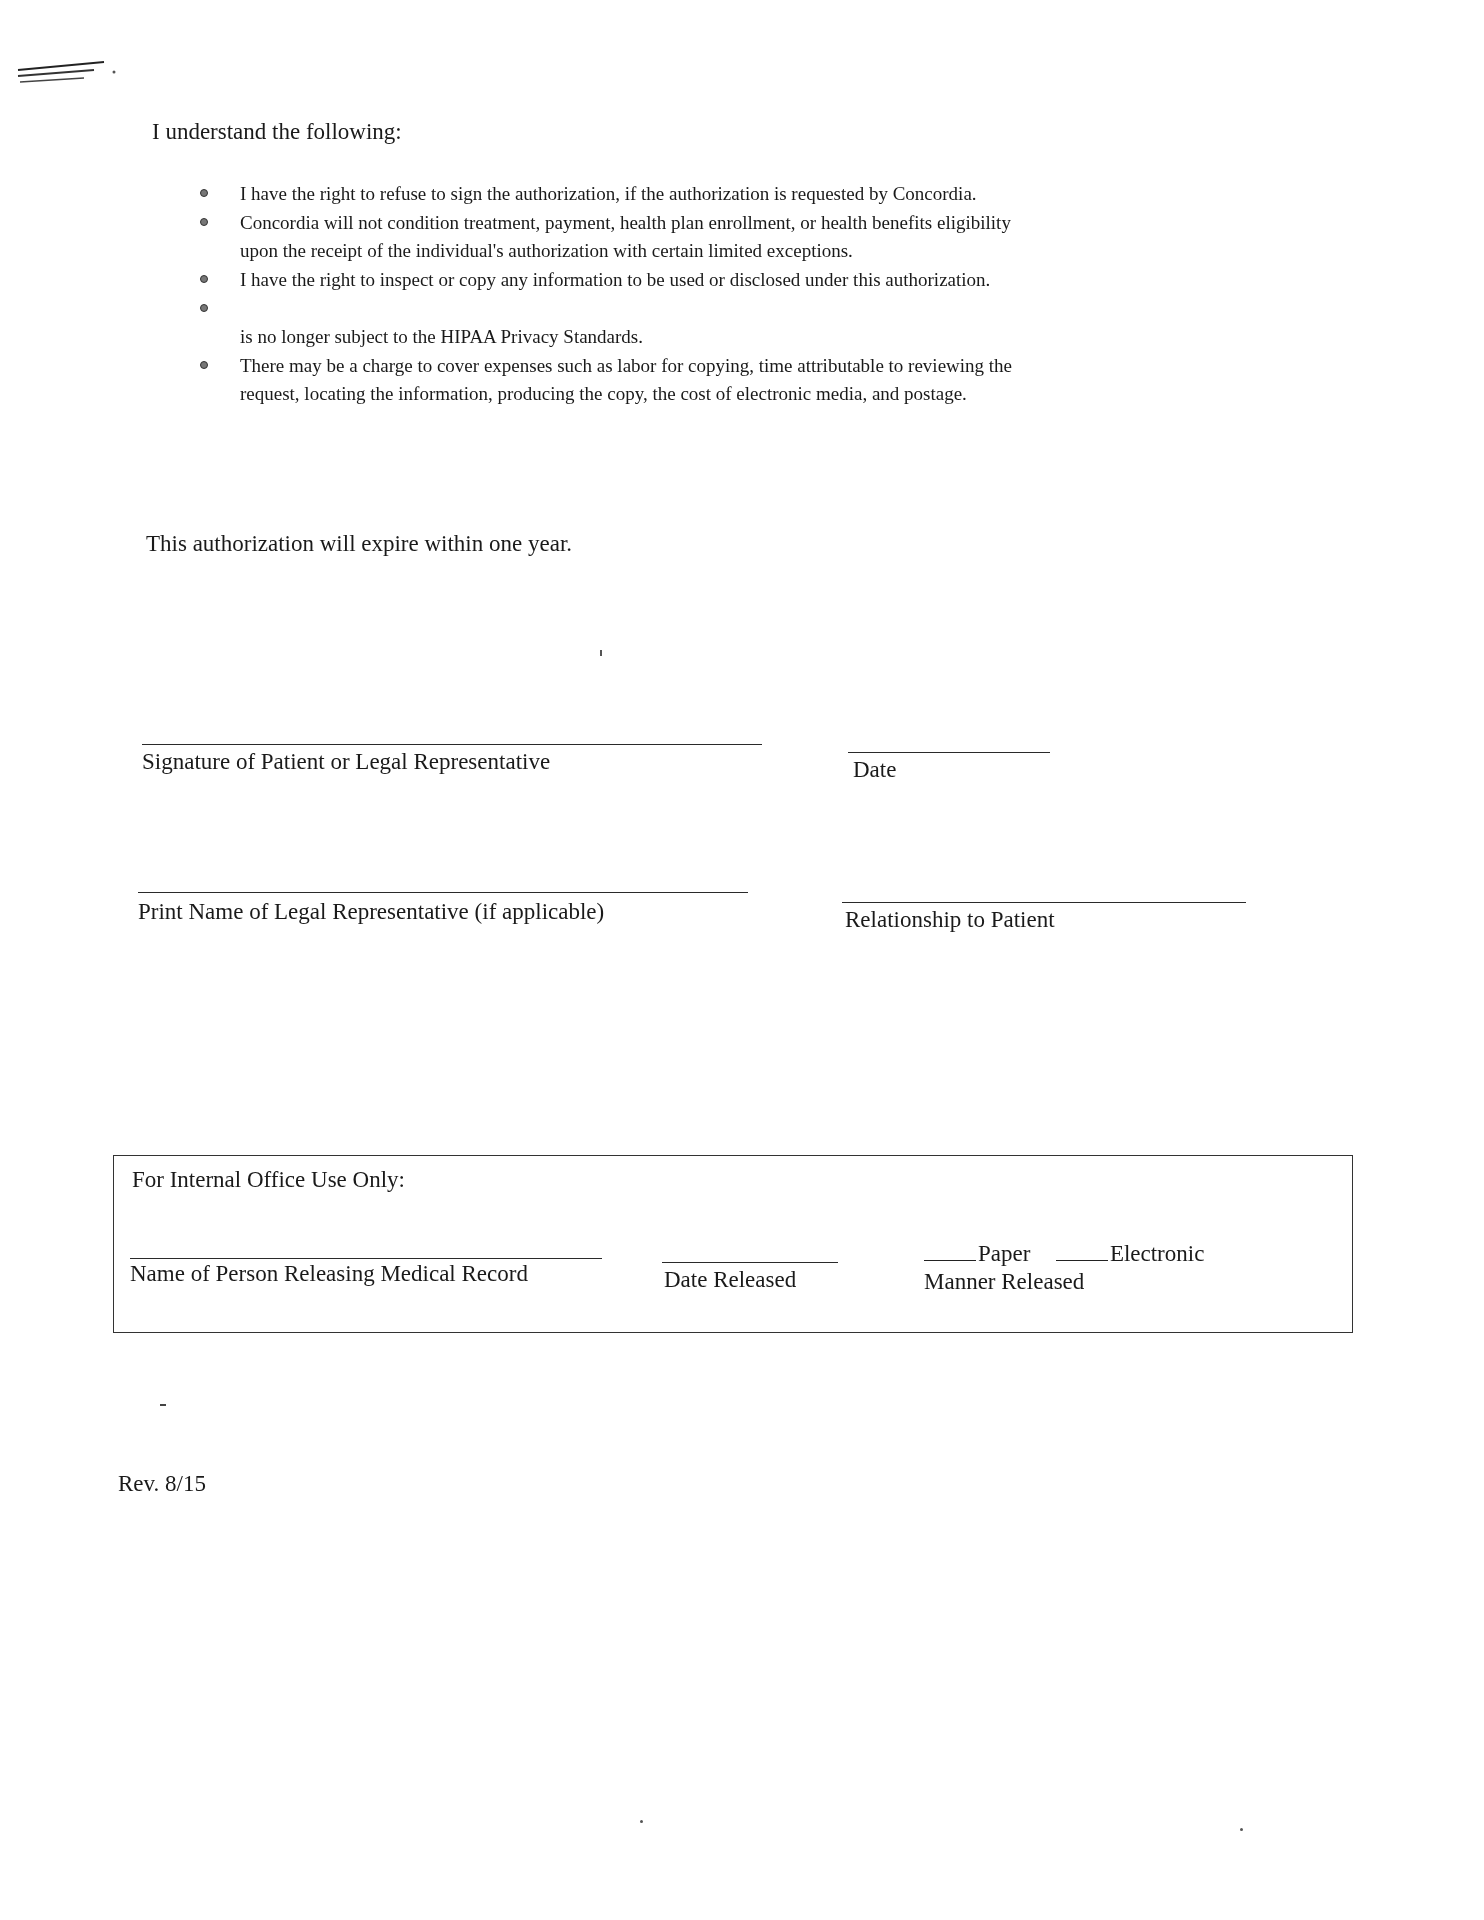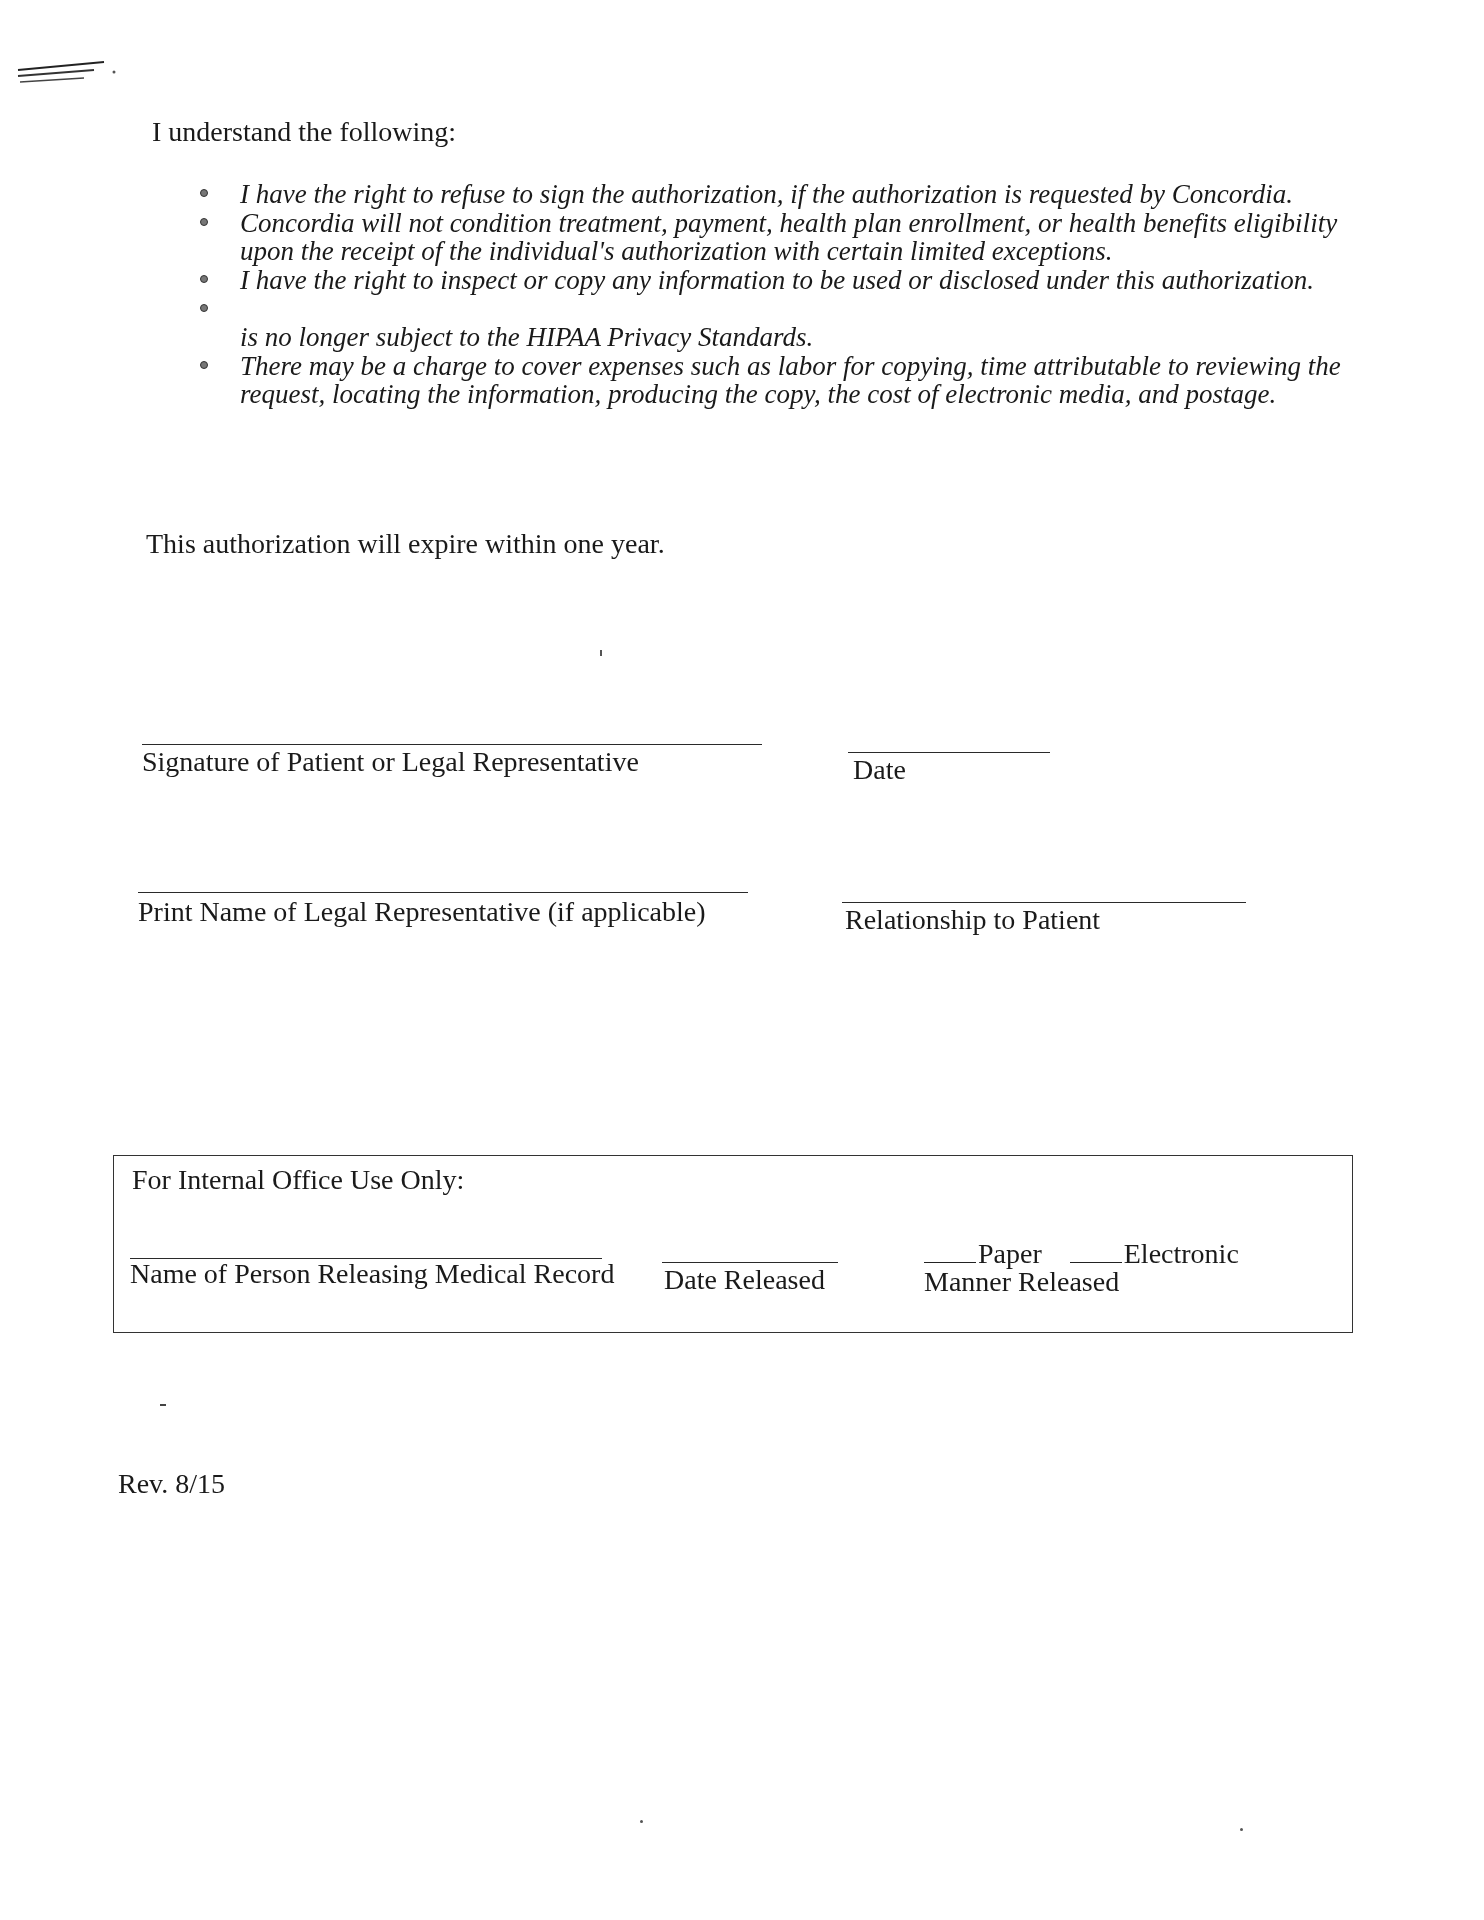--- a/index.html
+++ b/index.html
@@ -1,21 +1,21 @@
 <!DOCTYPE html>
 <html><head>
 <meta charset="utf-8">
 <style>
   html, body { margin:0; padding:0; background:#ffffff; }
   body { width:1484px; height:1920px; position:relative; overflow:hidden;
          font-family:"Liberation Serif","DejaVu Serif",serif; color:#1a1a1a; }
   .abs { position:absolute; }
-  .txt { font-size:28px; line-height:28px; white-space:nowrap; }
+  .txt { font-size:23px; line-height:28px; white-space:nowrap; }
   .bullet-list { position:absolute; left:200px; top:180px; width:1180px; margin:0; padding:0; list-style:none; }
-  .bullet-list li { position:relative; padding-left:40px; font-size:27px; line-height:28px; margin:0 0 1px 0;font-style:italic; }
+  .bullet-list li { position:relative; padding-left:40px; font-size:19px; line-height:28px; margin:0 0 1px 0; }
   .bullet-list li .dot { position:absolute; left:0; top:9px; width:8px; height:8px; border-radius:50%;
          border:1.5px solid #333; background:#777; box-sizing:border-box; }
   .line { position:absolute; height:0; border-top:1.6px solid #2a2a2a; }
   .box { position:absolute; left:113px; top:1155px; width:1240px; height:178px; border:1.5px solid #333; box-sizing:border-box; }
   .blank { display:inline-block; width:52px; border-bottom:1.6px solid #222; vertical-align:baseline; margin-right:2px; }
   .scan-mark { position:absolute; }
 </style>
 </head>
 <body>
 

